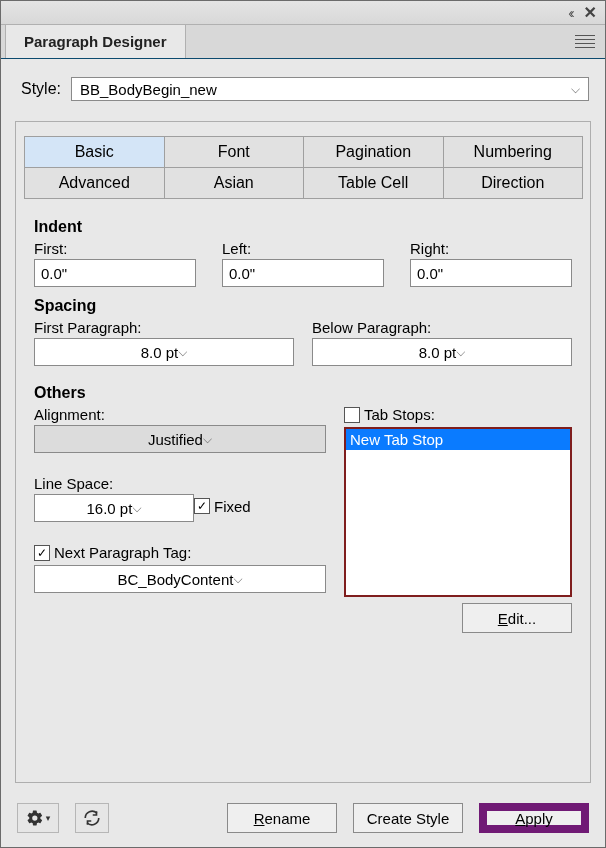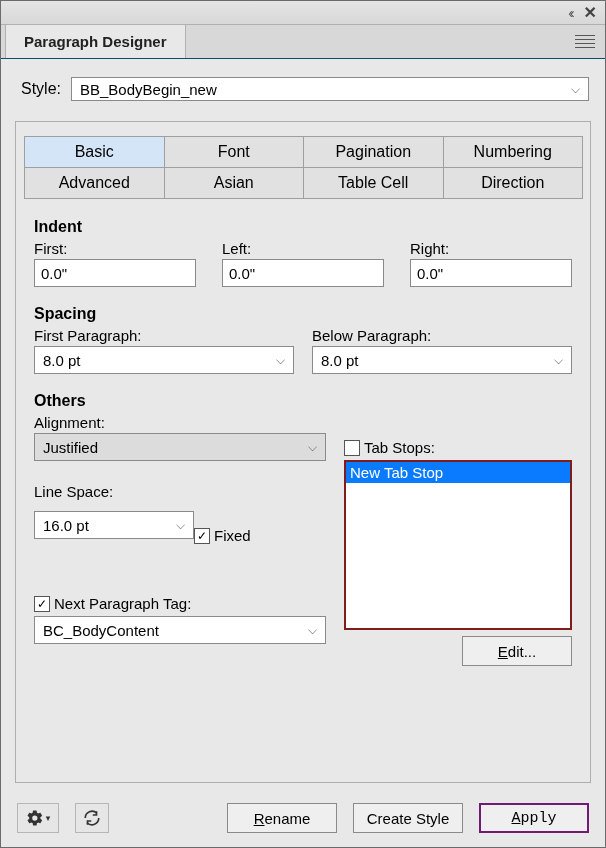--- a/index.html
+++ b/index.html
@@ -132,21 +132,21 @@
     flex: 1;
   }
   .section-title {
     font-weight: bold;
     font-size: 16px;
     margin-bottom: 4px;
   }
   .row3 {
     display: flex;
     gap: 26px;
-    margin-bottom: 18px;
+    margin-bottom: 10px;
   }
   .row3 > div { flex: 1; }
   .field-label {
     font-size: 15px;
     margin-bottom: 2px;
   }
   .text-input-wrap {
     width: 100%;
     height: 28px;
     border: 1px solid #8a8a8a;
@@ -162,37 +162,36 @@
     margin-bottom: 18px;
   }
   .row2 > div { flex: 1; }
   .combo {
     width: 100%;
     height: 28px;
     border: 1px solid #8a8a8a;
     background: #fff;
     display: flex;
     align-items: center;
-    justify-content: space-between;
+    justify-content: center;
     padding: 0 8px;
     font-size: 15px;
   }
   .combo.shaded { background: #dcdcdc; }
   .two-col {
     display: flex;
     gap: 18px;
   }
   .two-col .left, .two-col .right { flex: 1; }
   .chk-row {
     display: flex;
     align-items: center;
     gap: 4px;
     font-size: 15px;
     margin-bottom: 4px;
-    margin-top: 25px;
   }
   .chk {
     width: 16px; height: 16px;
     border: 1px solid #555;
     background: #fff;
     display: inline-flex;
     align-items: center;
     justify-content: center;
     font-size: 12px;
     line-height: 1;
@@ -230,23 +229,22 @@
     min-width: 110px;
     border: 1px solid #8a8a8a;
     background: #efefef;
     display: inline-flex;
     align-items: center;
     justify-content: center;
     font-size: 15px;
     cursor: default;
   }
   .btn.primary {
-    border: 2px solid #701a75;
+    border: 8px solid #701a75;
     background: #efefef;
-    font-family: Liberation Mono, monospace;
   }
   .underline-char { text-decoration: underline; }
   .footer {
     display: flex;
     align-items: center;
     padding: 10px 16px 14px 16px;
     gap: 16px;
   }
   .footer .spacer { flex: 1; }
   .icon-btn {

